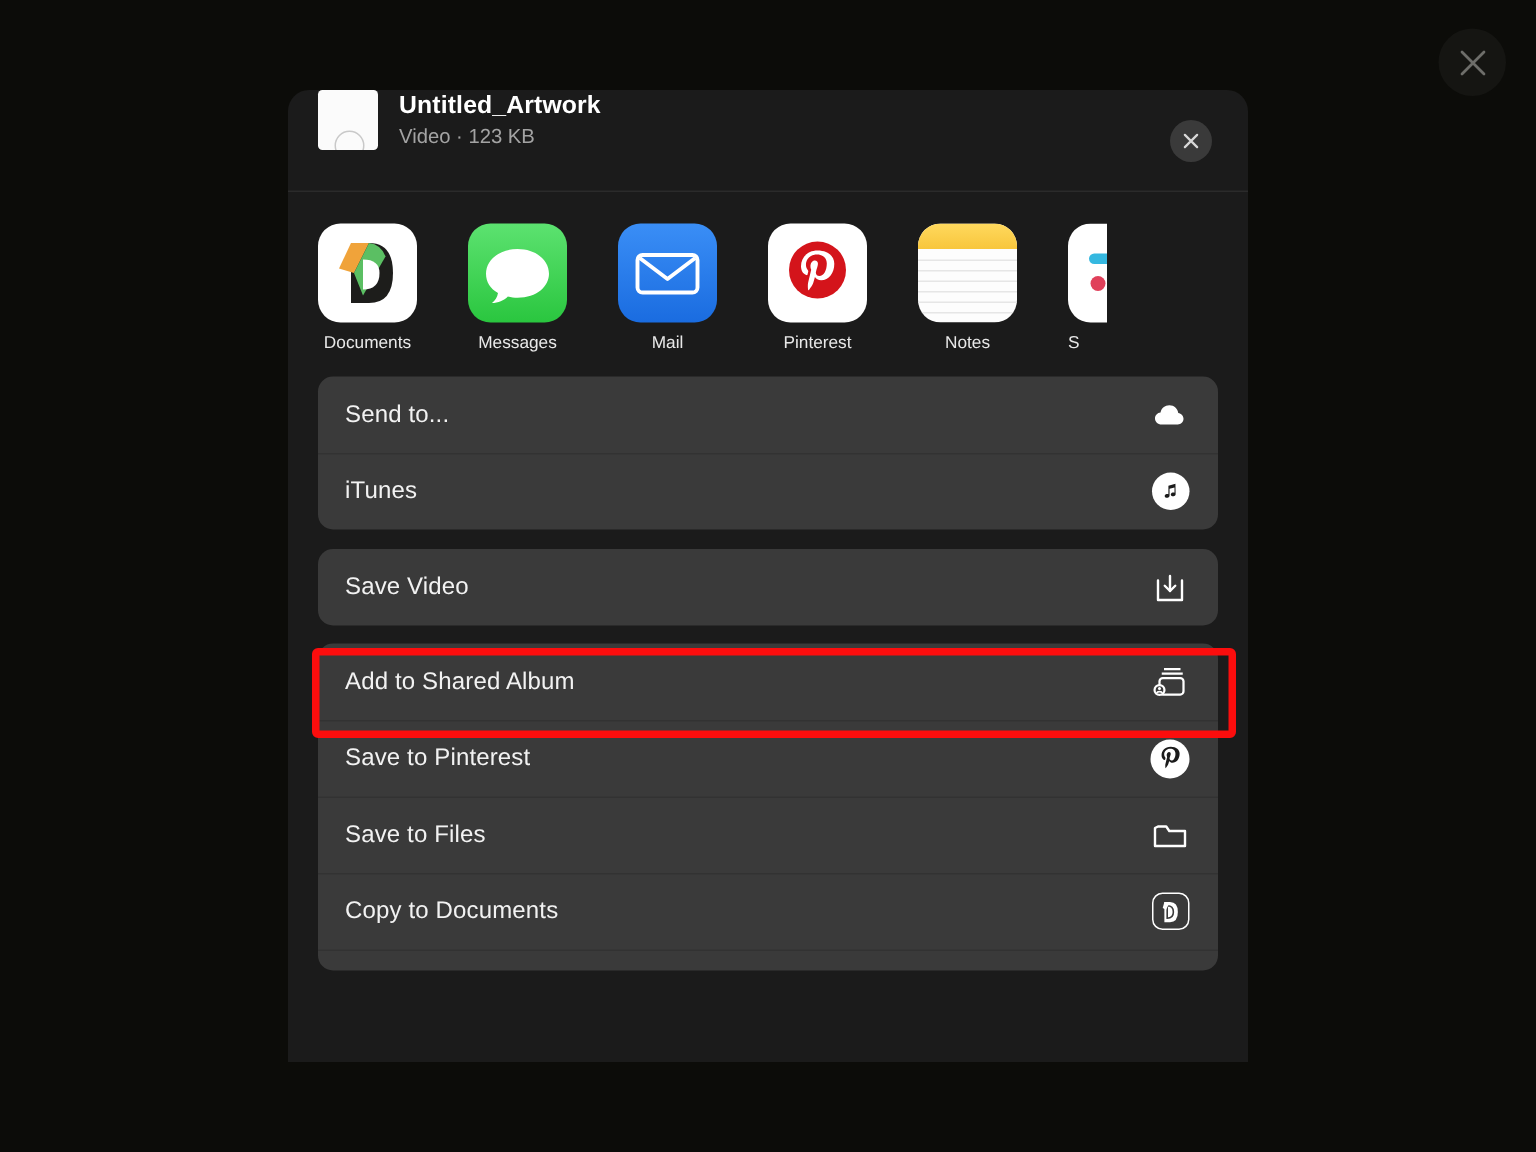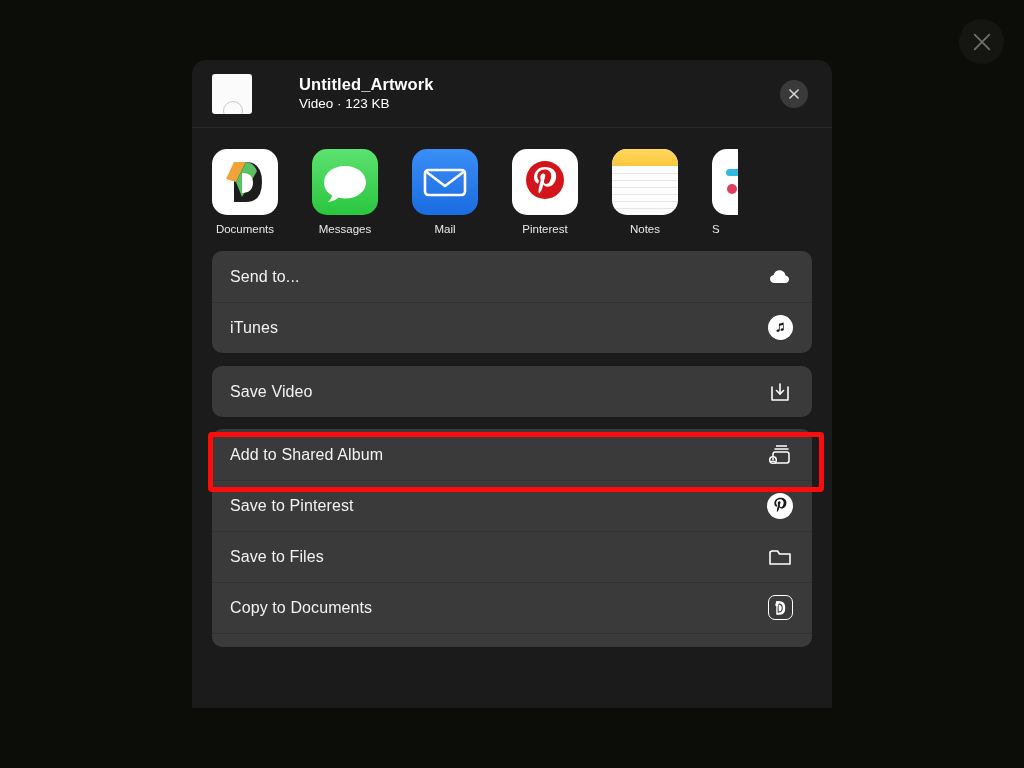--- a/index.html
+++ b/index.html
@@ -45,24 +45,23 @@
     background: #1b1b1b;
     border-radius: 14px 14px 0 0;
     overflow: hidden;
   }
 
   
   .sheet-header {
     position: relative;
     height: 68px;
     display: flex;
-    align-items: center;
+    align-items: flex-start;
     padding: 0 16px 0 20px;
     border-bottom: 1px solid #2b2b2b;
-    gap: 33px;
   }
   .thumb {
     width: 40px;
     height: 40px;
     background: #fbfbfb;
     border-radius: 3px;
     position: relative;
     flex: 0 0 auto;
     overflow: hidden;
   }
@@ -79,21 +78,21 @@
   }
   .file-meta { margin-left: 14px; line-height: 1.25; }
   .file-title {
     font-size: 16.5px;
     font-weight: bold;
     color: #ffffff;
     letter-spacing: 0.1px;
   }
   .file-sub {
     font-size: 13.5px;
-    color: #ffffff;
+    color: #a3a3a3;
     margin-top: 2px;
   }
   .header-close {
     position: absolute;
     right: 24px;
     top: 50%;
     transform: translateY(-50%);
     width: 28px;
     height: 28px;
     border-radius: 50%;

